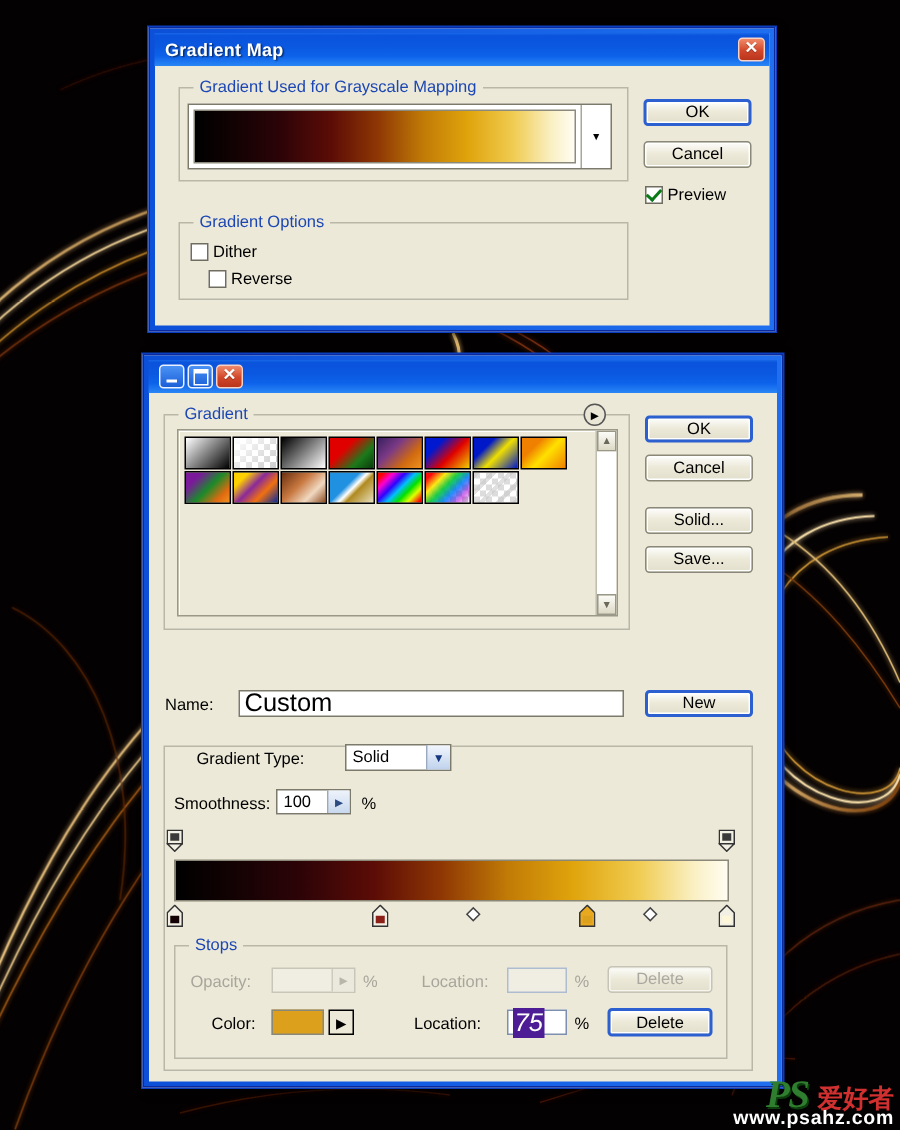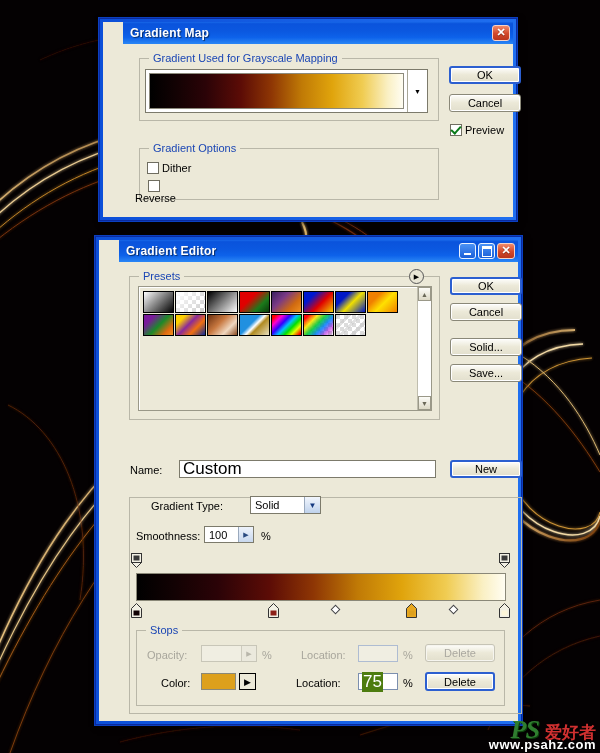--- a/index.html
+++ b/index.html
@@ -23,21 +23,20 @@
     background:#ece9d8;
     border:1px solid #0a2a9e;
     box-shadow:0 0 0 1px #0b3fc0, 2px 2px 6px rgba(0,0,0,.7);
   }
   .xp-dialog > .frame-in {
     border:3px solid transparent;
     background:
       linear-gradient(#ece9d8,#ece9d8) padding-box,
       linear-gradient(90deg,#0c4fd8,#1f6ff0) border-box;
     height:100%;
-    padding-left:20px;
   }
   .titlebar {
     height:22px;
     background:linear-gradient(180deg,#1868e8 0%,#0a53dc 8%,#0b58e0 42%,#0d62ea 70%,#2a86f5 100%);
     display:flex; align-items:center;
     padding:0 3px 0 7px;
     position:relative;
   }
   .titlebar .title {
     color:#fff;
@@ -303,53 +302,52 @@
                     align-items:center; justify-content:center; font-size:7px; color:#000;">▼</div>
       </div>
 
       <div class="groupbox" style="left:16px; top:104px; width:300px; height:52px;">
         <span class="group-legend">Gradient Options</span>
       </div>
       <div class="chk-row" style="left:24px; top:118px;">
         <span class="chkbox"></span>
         <span>Dither</span>
       </div>
-      <div class="chk-row" style="left:12px; top:136px;flex-direction:column;">
+      <div class="chk-row" style="left:36px; top:136px;">
         <span class="chkbox"></span>
         <span>Reverse</span>
       </div>
 
       <div class="btn default" style="left:326px; top:22px; width:72px; height:18px;">OK</div>
       <div class="btn" style="left:326px; top:50px; width:72px; height:18px;">Cancel</div>
       <div class="chk-row" style="left:327px; top:80px;align-items:flex-end;">
         <span class="chkbox checked"></span>
         <span>Preview</span>
       </div>
 
     </div>
   </div>
 </div>
 
 <div class="xp-dialog" id="gradient-editor" style="left:95px; top:236px; width:427px; height:489px;">
   <div class="frame-in">
     <div class="titlebar">
-      <span class="title">Gradient Editor</span>
       <div class="win-btns">
         <div class="win-btn min"></div>
         <div class="win-btn max"></div>
         <div class="win-btn close">
           <span class="x">✕</span>
         </div>
       </div>
     </div>
 
     <div class="dlg-body" style="height:calc(100% - 22px);">
 
       <div class="groupbox" style="left:10px; top:14px; width:311px; height:144px;">
-        <span class="group-legend">Presets</span>
+        <span class="group-legend">Gradient</span>
       </div>
       <div style="position:absolute; left:290px; top:7px; width:15px; height:15px;
                   border:1px solid #555; border-radius:50%; background:#e9e6d6;
                   display:flex; align-items:center; justify-content:center; font-size:7px;">▶</div>
 
       <div class="presets-panel" style="left:19px; top:24px; width:294px; height:125px;">
         <div class="presets-grid">
           <div class="swatch" style="background:linear-gradient(135deg,#ffffff,#000000);"></div>
           <div class="swatch" style="background:
                  linear-gradient(135deg,rgba(255,255,255,1),rgba(255,255,255,0)),
@@ -472,21 +470,21 @@
 
       <span class="lbl" style="left:42px; top:415px;">Color:</span>
       <div style="position:absolute; left:82px; top:411px; width:35px; height:17px;
                   background:#dda01c; border:1px solid #8a8878;"></div>
       <div style="position:absolute; left:120px; top:411px; width:17px; height:17px;
                   background:#ece9d8; border:1px solid #000;
                   display:flex; align-items:center; justify-content:center; font-size:9px;">▶</div>
 
       <span class="lbl" style="left:177px; top:415px;">Location:</span>
       <div class="textbox" style="left:239px; top:411px; width:40px; height:17px; border:1px solid #7c8fae;">
-        <span style="background:#4d7c0f; color:#fff; padding:0 1px;">75</span>
+        <span style="background:#4c1d95; color:#fff; padding:0 1px;font-style:italic;">75</span>
       </div>
       <span class="lbl" style="left:284px; top:415px;">%</span>
       <div class="btn default" style="left:306px; top:410px; width:70px; height:19px;">Delete</div>
 
     </div>
   </div>
 </div>
 
 <div id="watermark">
   <div>

